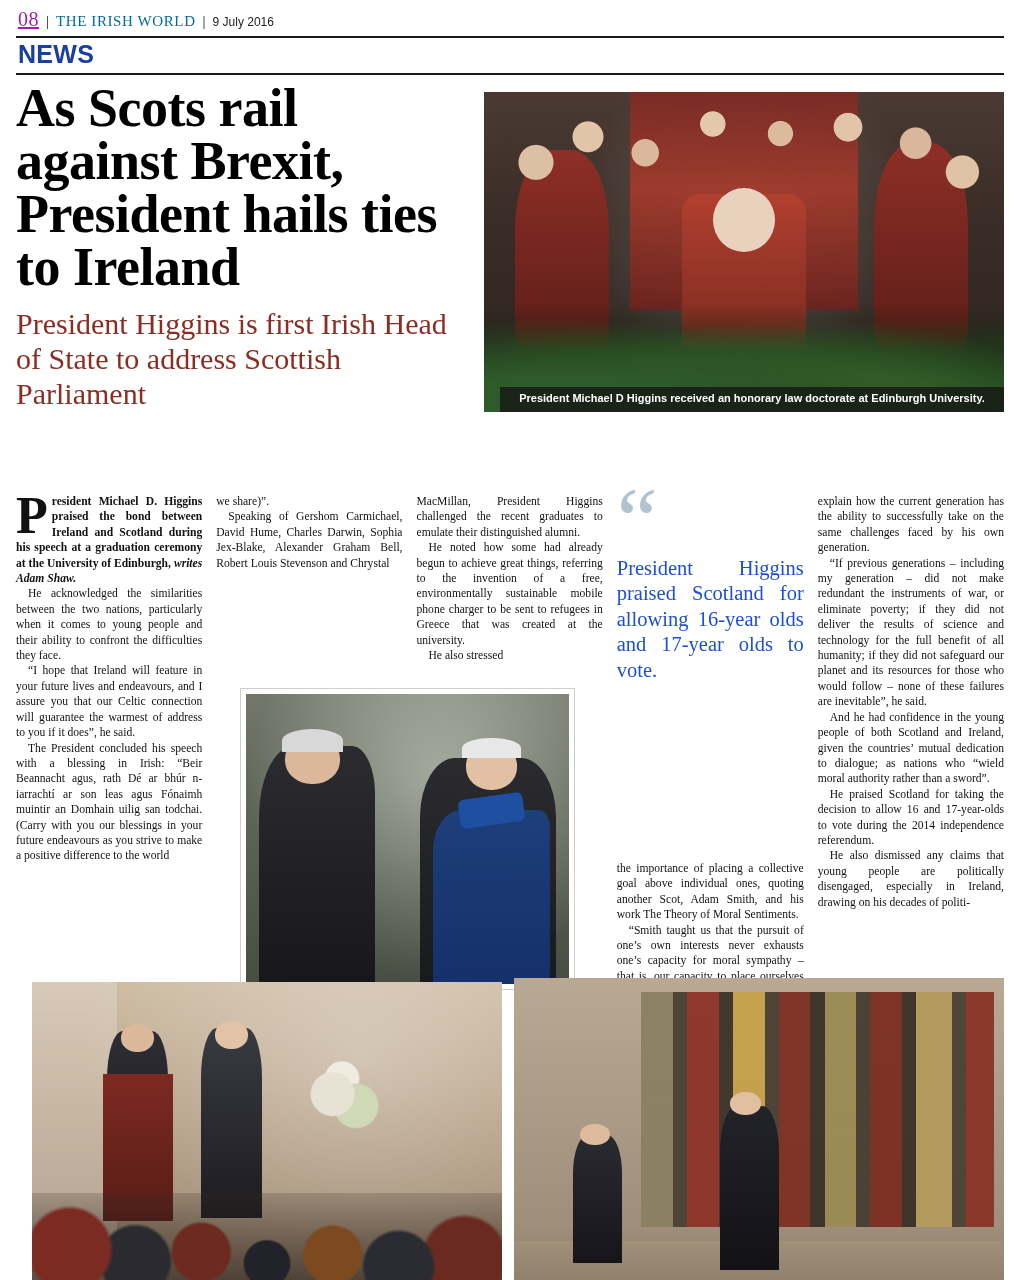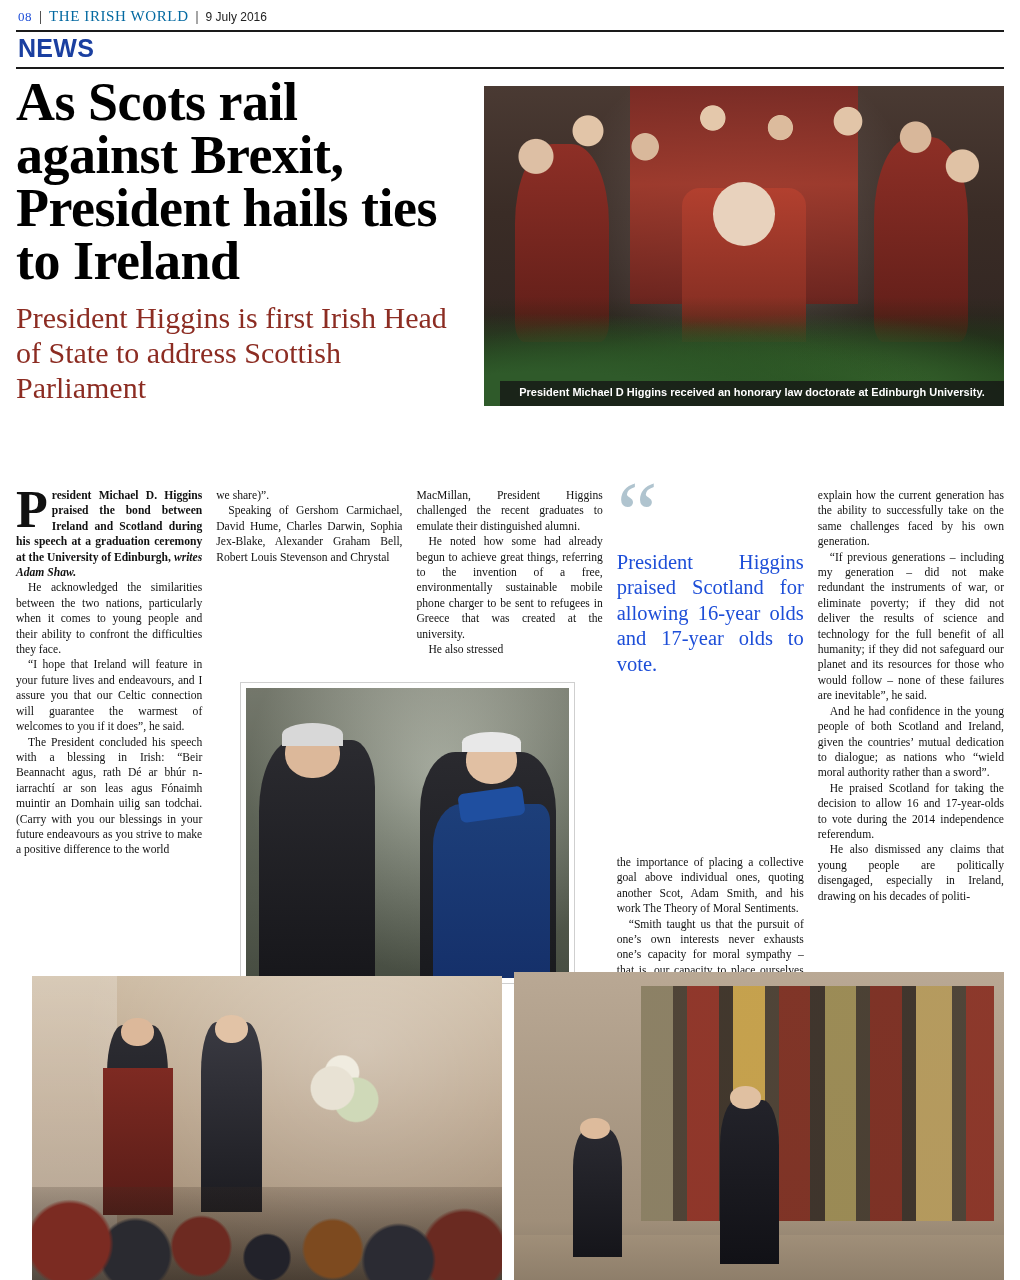--- a/index.html
+++ b/index.html
@@ -26,23 +26,24 @@
   
   .masthead {
     display: flex;
     align-items: baseline;
     gap: 7px;
     padding: 8px 2px 5px 2px;
     border-bottom: 2px solid #1a1a1a;
     font-family: "Liberation Serif", serif;
   }
   .masthead .pagenum {
-    font-size: 13px;
+    font-size: 20px;
     letter-spacing: .5px;
-    color: #1d4ed8;
+    color: #a21caf;
+    text-decoration: underline;
   }
   .masthead .sep {
     font-size: 15px;
     color: #111;
   }
   .masthead .title {
     font-size: 15px;
     letter-spacing: .6px;
     color: #0369a1;
     text-align: center;
@@ -359,21 +360,21 @@
       <div class="cap">President Michael D Higgins received an honorary law doctorate at Edinburgh University.</div>
     </div>
 
     <div class="cols">
 
       <div class="col">
         <p class="first dropcap-para">
           <span class="dropcap">P</span><span class="lead-bold">resident Michael D. Higgins praised the bond between Ireland and Scotland during his speech at a graduation ceremony at the University of Edinburgh,</span> <span class="lead-ital">writes Adam Shaw.</span>
         </p>
         <p>He acknowledged the similarities between the two nations, particularly when it comes to young people and their ability to confront the difficulties they face.</p>
-        <p>“I hope that Ireland will feature in your future lives and endeavours, and I assure you that our Celtic connection will guarantee the warmest of welcomes to you if it does”, he said.</p>
+        <p>“I hope that Ireland will feature in your future lives and endeavours, and I assure you that our Celtic connection will guarantee the warmest of address to you if it does”, he said.</p>
         <p>The President concluded his speech with a blessing in Irish: “Beir Beannacht agus, rath Dé ar bhúr n-iarrachtí ar son leas agus Fónaimh muintir an Domhain uilig san todchai. (Carry with you our blessings in your future endeavours as you strive to make a positive difference to the world</p>
       </div>
 
       <div class="col">
         <p class="first">we share)”.</p>
         <p>Speaking of Gershom Carmichael, David Hume, Charles Darwin, Sophia Jex-Blake, Alexander Graham Bell, Robert Louis Stevenson and Chrystal</p>
       </div>
 
       <div class="col">
         <p class="first">MacMillan, President Higgins challenged the recent graduates to emulate their distinguished alumni.</p>

